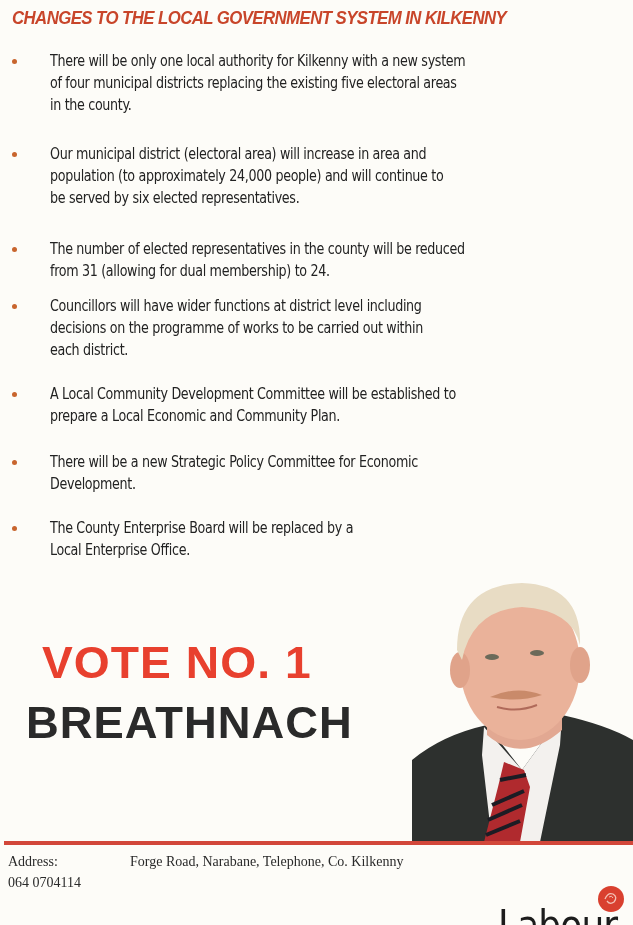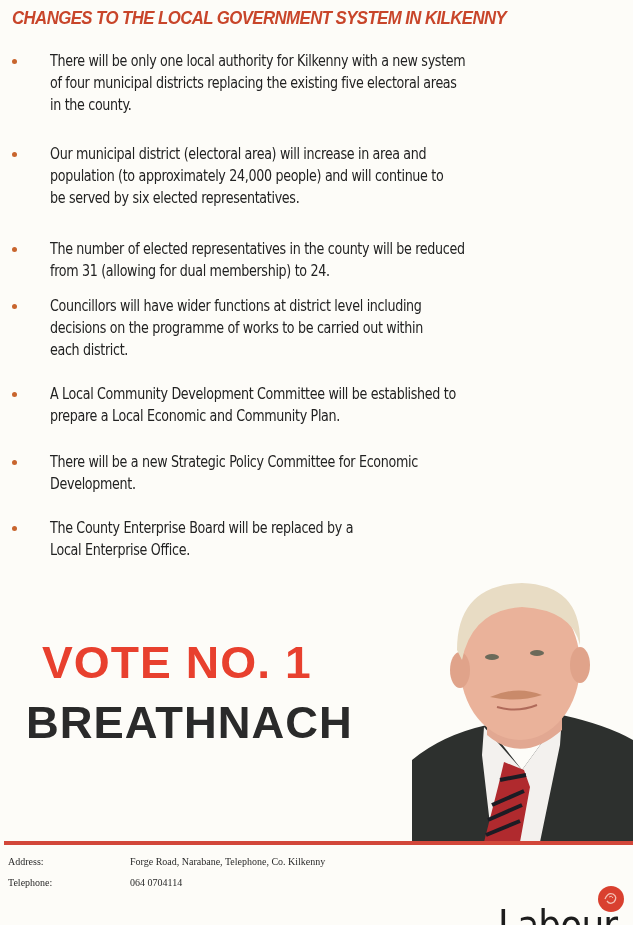--- a/index.html
+++ b/index.html
@@ -53,21 +53,21 @@
       transform: scaleX(1.03); transform-origin: left;
     }
     .photo {
       position: absolute; left: 412px; top: 565px; width: 221px; height: 277px;
       overflow: hidden; background: #fdfcf8;
     }
     .redline {
       position: absolute; left: 4px; top: 841px; width: 629px; height: 4px;
       background: #d2473a;
     }
-    .contact { position: absolute; left: 8px; top: 852px; font-family: "Liberation Serif", serif; font-size: 10px; color: #2a2a2a; line-height: 20.5px; }
+    .contact { position: absolute; left: 8px; top: 852px; font-family: "Liberation Serif", serif; font-size: 14px; color: #2a2a2a; line-height: 20.5px; }
     .contact .row { display: flex; }
     .contact .lbl { width: 122px; }
     .logo { position: absolute; left: 498px; top: 884px; width: 130px; height: 72px; }
     .logo-text {
       position: absolute; left: 0; top: 18px;
       font-family: "DejaVu Sans", sans-serif; font-size: 40px; color: #1c1c1c;
       letter-spacing: -1px; transform: scaleX(0.9); transform-origin: left;
       font-weight: normal;
     }
     .logo-underline { position: absolute; left: 4px; top: 67px; width: 122px; height: 3px; background: #2e8a5a; }
@@ -151,21 +151,20 @@
 </div>
 
 <div class="redline"></div>
 
 <div class="contact">
   <div class="row">
     <span class="lbl">Address:</span>
     <span>Forge Road, Narabane, Telephone, Co. Kilkenny</span>
   </div>
   <div class="row">
-    <span class="lbl">Telephone:</span>
     <span>064 0704114</span>
   </div>
 </div>
 
 <div class="logo">
   <svg class="logo-rose" viewBox="0 0 30 30">
     <circle cx="15" cy="15" r="13" fill="#d9402f"></circle>
     <path d="M9 15 Q12 8 17 10 Q22 13 18 18 Q14 21 11 17" stroke="#f3c2b6" stroke-width="1.3" fill="none"></path>
     <path d="M13 13 Q16 11 17 14" stroke="#f3c2b6" stroke-width="1" fill="none"></path>
   </svg>

